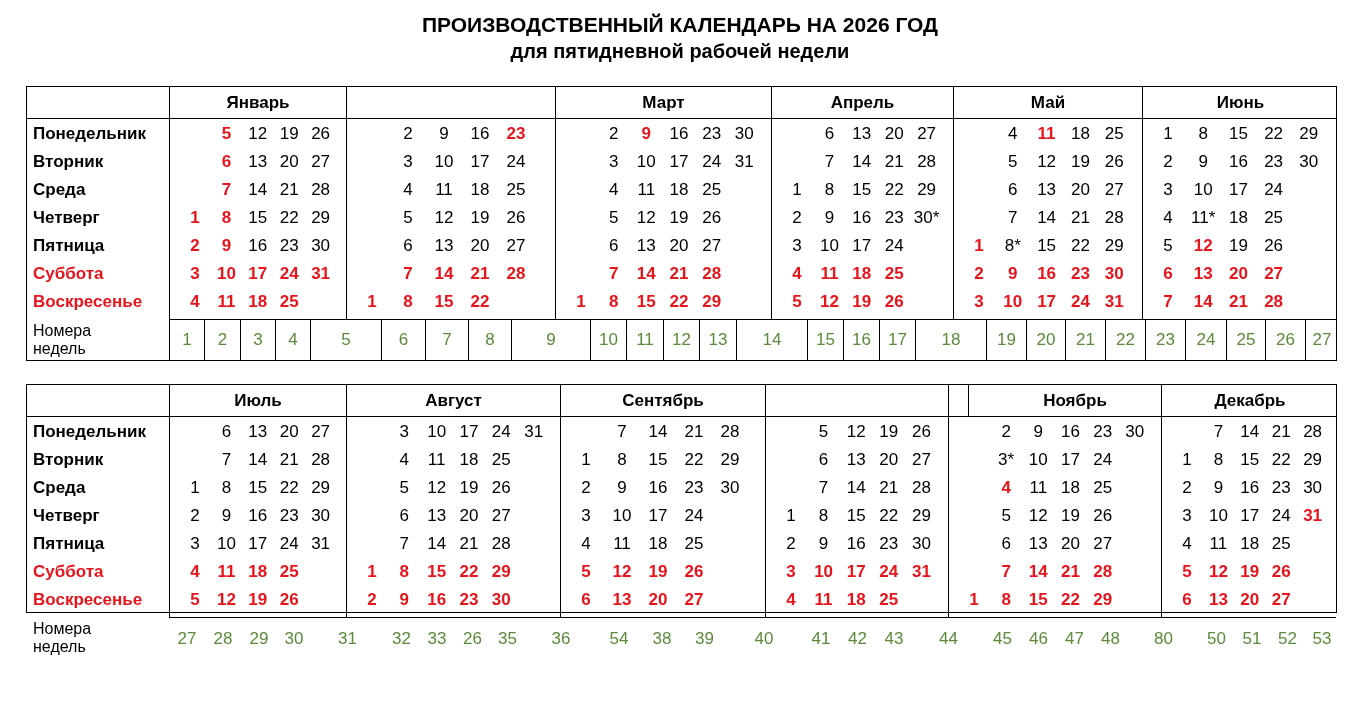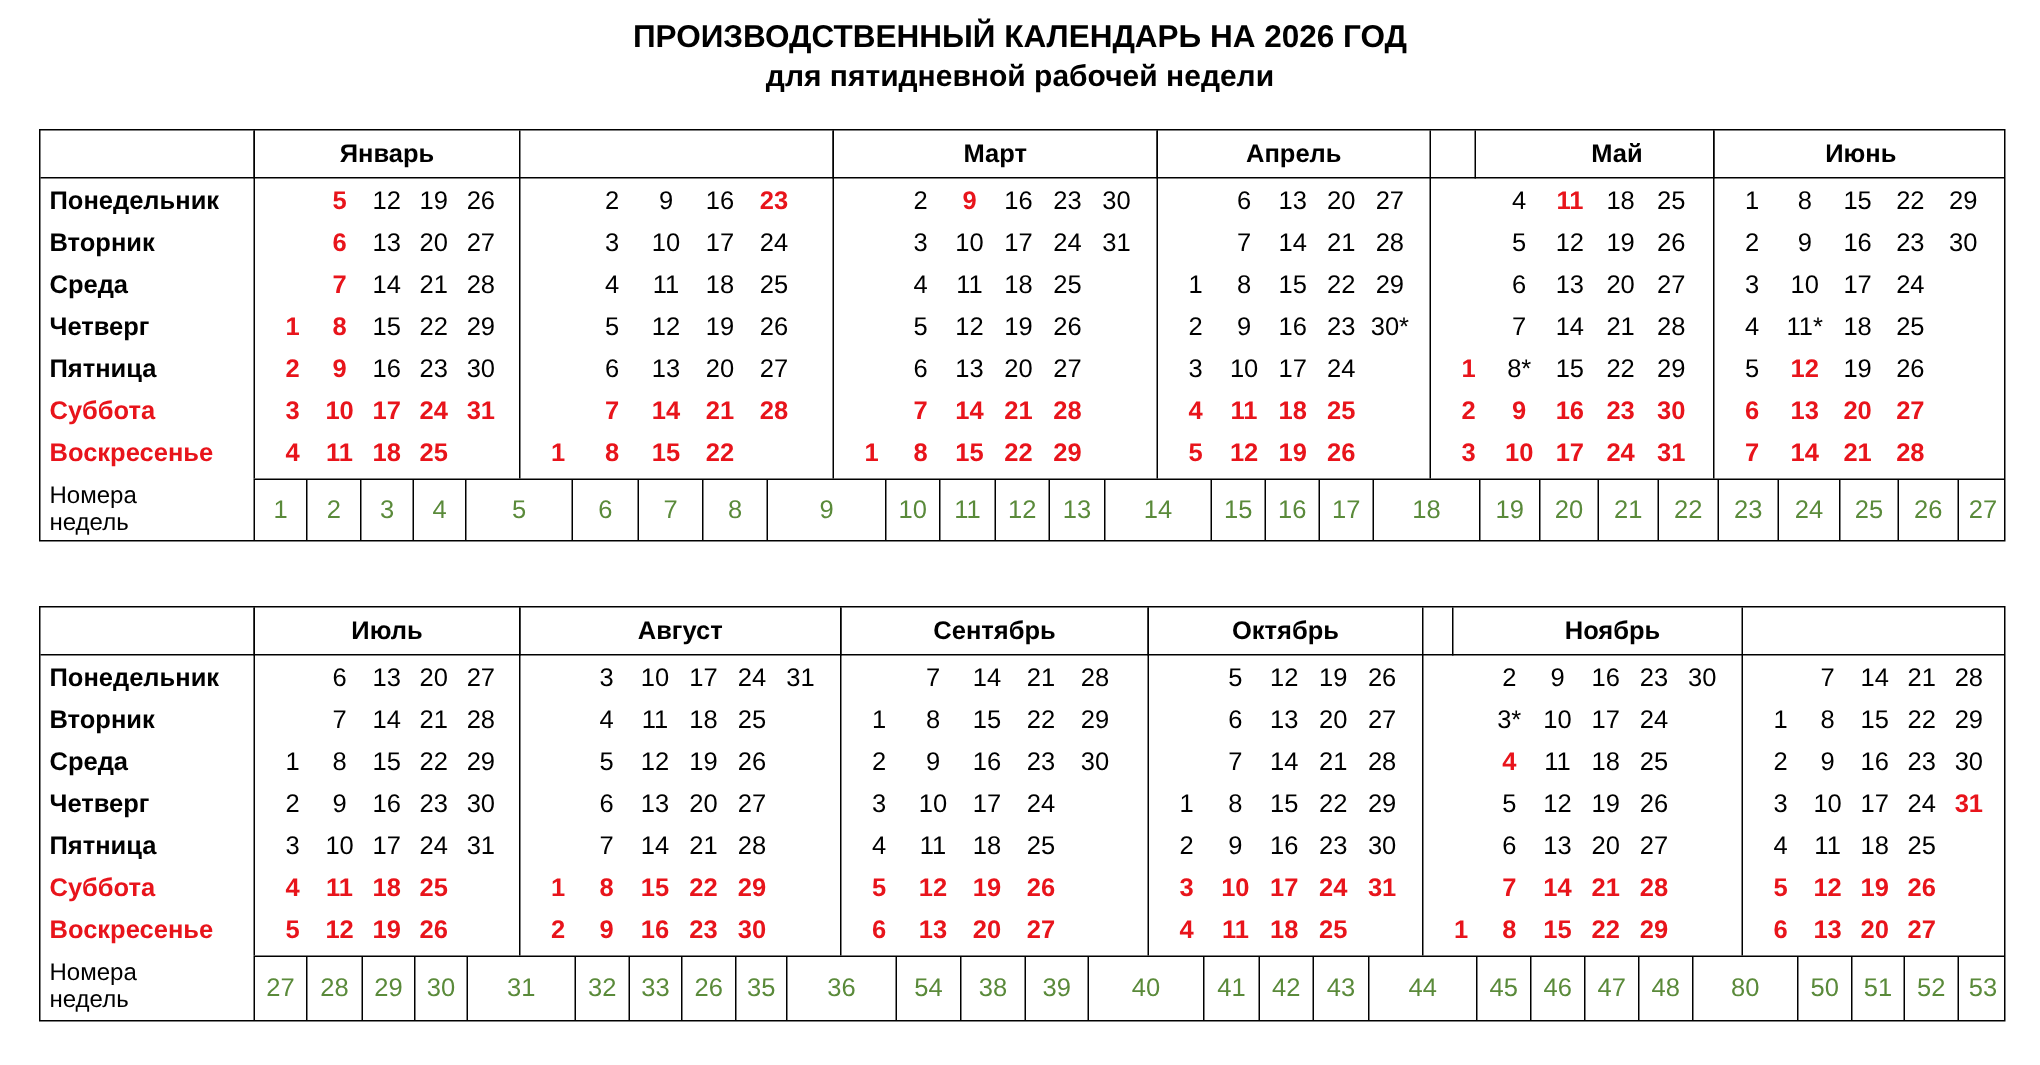--- a/index.html
+++ b/index.html
@@ -23,21 +23,21 @@
 <body>
 
 <div class="title t1">ПРОИЗВОДСТВЕННЫЙ КАЛЕНДАРЬ НА 2026 ГОД</div>
 <div class="title t2">для пятидневной рабочей недели</div>
 
 <div class="block" id="half0" style="top:86px;height:275px;">
     <div class="hdr">
       <div class="mcell" style="left: 142px; width: 177px;">Январь</div>
       <div class="mcell" style="left: 744px; width: 182px;">Апрель</div>
       <div class="mcell" style="left: 528px; width: 216px;">Март</div>
-      <div class="mcell" style="left: 956px; width: 189px;">Май</div>
+      <div class="mcell" style="left: 926px; width: 189px;">Май</div>
       <div class="mcell" style="left: 1115px; width: 196px;">Июнь</div>
     </div>
     <div class="dayname" style="top: 37px;">Понедельник</div>
     <div class="dayname" style="top: 65px;">Вторник</div>
     <div class="dayname" style="top: 93px;">Среда</div>
     <div class="dayname" style="top: 121px;">Четверг</div>
     <div class="dayname" style="top: 149px;">Пятница</div>
     <div class="dayname we" style="top: 177px;">Суббота</div>
     <div class="dayname we" style="top: 205px;">Воскресенье</div>
     <div class="vline" style="left: 142px; top: 0px; height: 232px;"></div>
@@ -254,27 +254,27 @@
       <div class="wk" style="left: 1016px; width: 41px; line-height: 40px;">24</div>
       <div class="wk" style="left: 1057px; width: 39px; line-height: 40px;">25</div>
       <div class="wk" style="left: 1096px; width: 40px; line-height: 40px;">26</div>
       <div class="wk" style="left: 1136px; width: 33px; line-height: 40px;">27</div>
     </div>
     <div class="wklabel" style="top: 235px;">
       <div>Номера</div>
       <div>недель</div>
     </div>
   </div>
-<div class="block" id="half1" style="top:404px;height:277px;text-decoration:underline;">
+<div class="block" id="half1" style="top:384px;height:229px;text-decoration:underline;">
     <div class="hdr">
       <div class="mcell" style="left: 142px; width: 177px;">Июль</div>
       <div class="mcell" style="left: 319px; width: 214px;">Август</div>
       <div class="mcell" style="left: 533px; width: 205px;">Сентябрь</div>
-      <div class="mcell" style="left: 738px; width: 183px;">Октябрь</div>
       <div class="mcell" style="left: 921px; width: 213px; margin-left: 20px;">Ноябрь</div>
+      <div class="mcell" style="left: 1134px; width: 177px;">Декабрь</div>
     </div>
     <div class="dayname" style="top: 37px;">Понедельник</div>
     <div class="dayname" style="top: 65px;">Вторник</div>
     <div class="dayname" style="top: 93px;">Среда</div>
     <div class="dayname" style="top: 121px;">Четверг</div>
     <div class="dayname" style="top: 149px;">Пятница</div>
     <div class="dayname we" style="top: 177px;">Суббота</div>
     <div class="dayname we" style="top: 205px;">Воскресенье</div>
     <div class="vline" style="left: 142px; top: 0px; height: 232px;"></div>
     <div class="num" style="left: 148px; top: 93px;">1</div>

